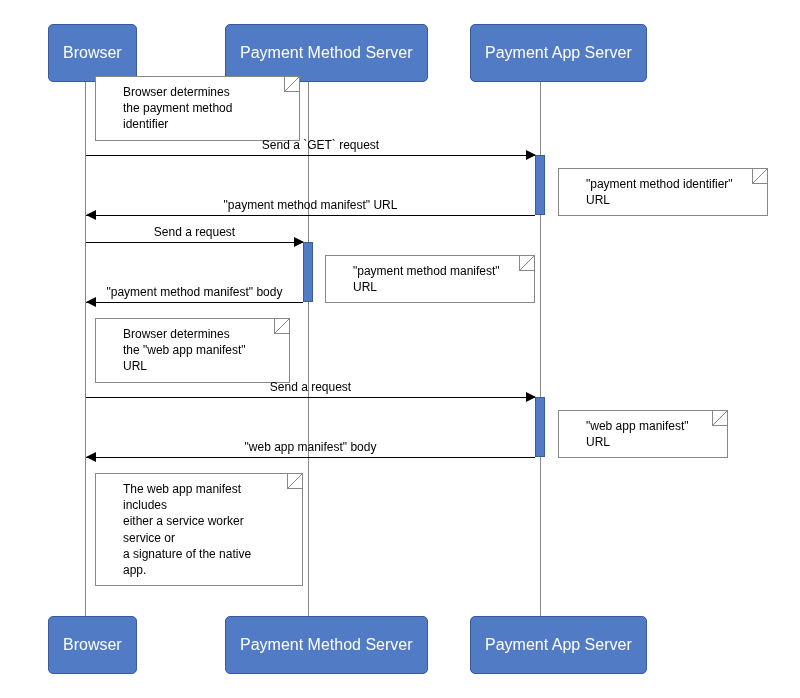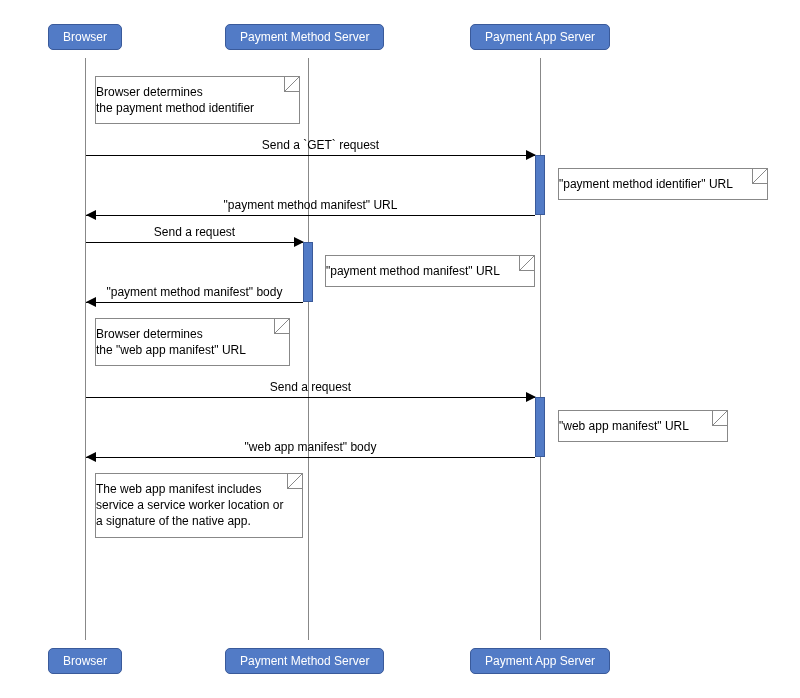--- a/index.html
+++ b/index.html
@@ -14,22 +14,22 @@
     position: relative;
     width: 800px;
     height: 698px;
   }
   .participant {
     position: absolute;
     background: #527bc6;
     border: 1px solid #3a5a9a;
     border-radius: 5px;
     color: #fff;
-    padding: 5px 14px;
-    font-size: 12px;
+    padding: 19px 14px;
+    font-size: 16px;
     text-align: center;
     min-width: 70px;
     white-space: nowrap;
   }
   .lifeline {
     position: absolute;
     width: 0;
     border-left: 1px solid #888;
     top: 58px;
     bottom: 58px;
@@ -37,21 +37,21 @@
   .activation {
     position: absolute;
     width: 10px;
     background: #527bc6;
     border: 1px solid #3a5a9a;
   }
   .note {
     position: absolute;
     background: #fff;
     border: 1px solid #888;
-    padding: 7px 0;
+    padding: 7px 27px;
     line-height: 1.35;
     font-size: 12px;
   }
   .msg-line {
     position: absolute;
     height: 0;
     border-top: 1px solid #000;
   }
   .msg-label {
     position: absolute;
@@ -162,17 +162,17 @@
     <span>"web app manifest" URL</span>
   </div>
 
   <div class="msg-label" style="top:440px; left:86px; width:449px;"><span>"web app manifest" body</span></div>
   <div class="msg-line" style="top:457px; left:86px; width:449px;"></div>
   <div class="arrow-left" style="top:457px; left:86px;"></div>
 
   <div class="note" style="top:473px; left:95px; width:208px;">
     <div class="dogear"></div>
     <span>The web app manifest includes</span><br>
-    <span>service a service worker location or</span><br>
+    <span>either a service worker service or</span><br>
     <span>a signature of the native app.</span>
   </div>
 
 </div>
 
 </body></html>

